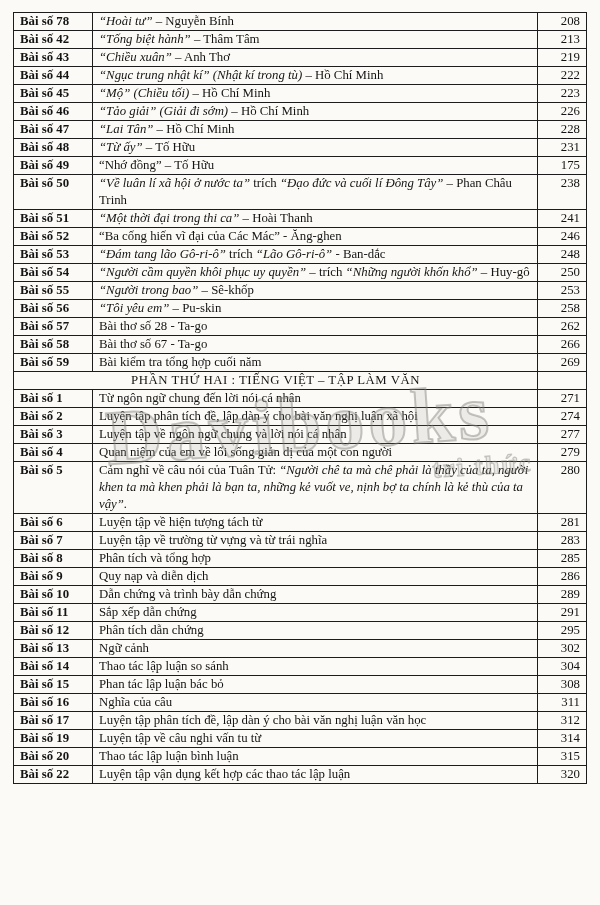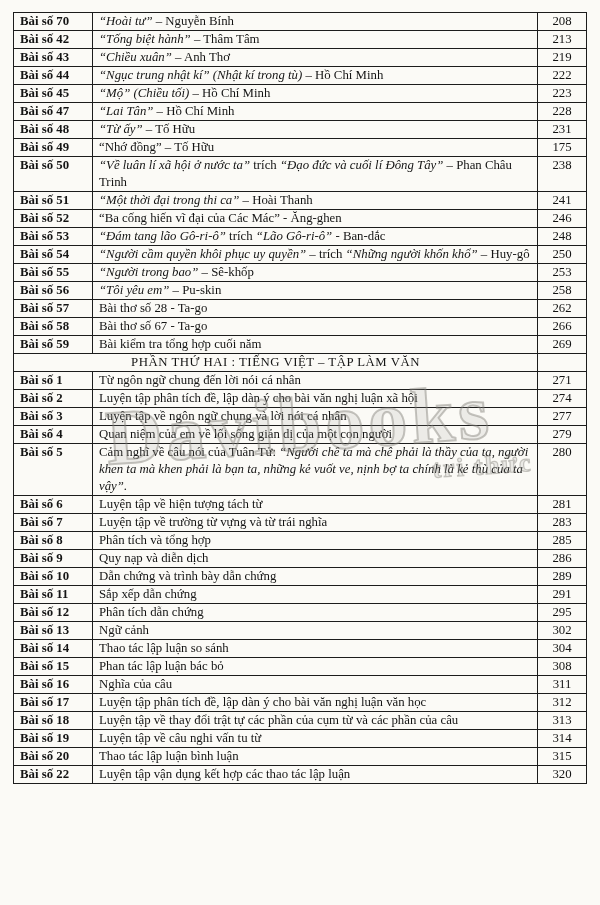--- a/index.html
+++ b/index.html
@@ -19,21 +19,21 @@
     border:1.5px solid #1c1c1c;
     padding:0 6px;
     font-size:12.8px;line-height:17px;
     vertical-align:top;
   }
   td.label-cell{
     width:66px;font-weight:bold;white-space:nowrap;
   }
   td.title-cell{}
   td.page-cell{
-    width:36px;text-align:center;
+    width:36px;text-align:right;
   }
   td.section-cell{
     text-align:center;font-weight:normal;letter-spacing:.5px;
   }
   .seg-i{font-style:italic;}
   .seg-r{font-style:normal;}
   .watermark{
     position:absolute;top:368px;left:0;width:600px;
     text-align:center;
     transform:rotate(-4deg);
@@ -53,21 +53,21 @@
   }
 </style>
 </head>
 <body>
 
 <div class="page">
 
   <table class="toc">
     <tbody>
         <tr>
-          <td class="label-cell">Bài số 70</td>
+          <td class="label-cell">Bài số 78</td>
           <td class="title-cell"><span class="seg-i">“Hoài tư”</span><span class="seg-r"> – Nguyễn Bính</span></td>
           <td class="page-cell">208</td>
         </tr>
         <tr>
           <td class="label-cell">Bài số 42</td>
           <td class="title-cell"><span class="seg-i">“Tống biệt hành”</span><span class="seg-r"> – Thâm Tâm</span></td>
           <td class="page-cell">213</td>
         </tr>
         <tr>
           <td class="label-cell">Bài số 43</td>
@@ -78,20 +78,25 @@
           <td class="label-cell">Bài số 44</td>
           <td class="title-cell"><span class="seg-i">“Ngục trung nhật kí” (Nhật kí trong tù)</span><span class="seg-r"> – Hồ Chí Minh</span></td>
           <td class="page-cell">222</td>
         </tr>
         <tr>
           <td class="label-cell">Bài số 45</td>
           <td class="title-cell"><span class="seg-i">“Mộ” (Chiều tối)</span><span class="seg-r"> – Hồ Chí Minh</span></td>
           <td class="page-cell">223</td>
         </tr>
         <tr>
+          <td class="label-cell">Bài số 46</td>
+          <td class="title-cell"><span class="seg-i">“Tảo giải” (Giải đi sớm)</span><span class="seg-r"> – Hồ Chí Minh</span></td>
+          <td class="page-cell">226</td>
+        </tr>
+        <tr>
           <td class="label-cell">Bài số 47</td>
           <td class="title-cell"><span class="seg-i">“Lai Tân”</span><span class="seg-r"> – Hồ Chí Minh</span></td>
           <td class="page-cell">228</td>
         </tr>
         <tr>
           <td class="label-cell">Bài số 48</td>
           <td class="title-cell"><span class="seg-i">“Từ ấy”</span><span class="seg-r"> – Tố Hữu</span></td>
           <td class="page-cell">231</td>
         </tr>
         <tr>
@@ -230,25 +235,20 @@
         </tr>
         <tr>
           <td class="label-cell">Bài số 16</td>
           <td class="title-cell"><span class="seg-r">Nghĩa của câu</span></td>
           <td class="page-cell">311</td>
         </tr>
         <tr>
           <td class="label-cell">Bài số 17</td>
           <td class="title-cell"><span class="seg-r">Luyện tập phân tích đề, lập dàn ý cho bài văn nghị luận văn học</span></td>
           <td class="page-cell">312</td>
-        </tr>
-        <tr>
-          <td class="label-cell">Bài số 18</td>
-          <td class="title-cell"><span class="seg-r">Luyện tập về thay đổi trật tự các phần của cụm từ và các phần của câu</span></td>
-          <td class="page-cell">313</td>
         </tr>
         <tr>
           <td class="label-cell">Bài số 19</td>
           <td class="title-cell"><span class="seg-r">Luyện tập về câu nghi vấn tu từ</span></td>
           <td class="page-cell">314</td>
         </tr>
         <tr>
           <td class="label-cell">Bài số 20</td>
           <td class="title-cell"><span class="seg-r">Thao tác lập luận bình luận</span></td>
           <td class="page-cell">315</td>

